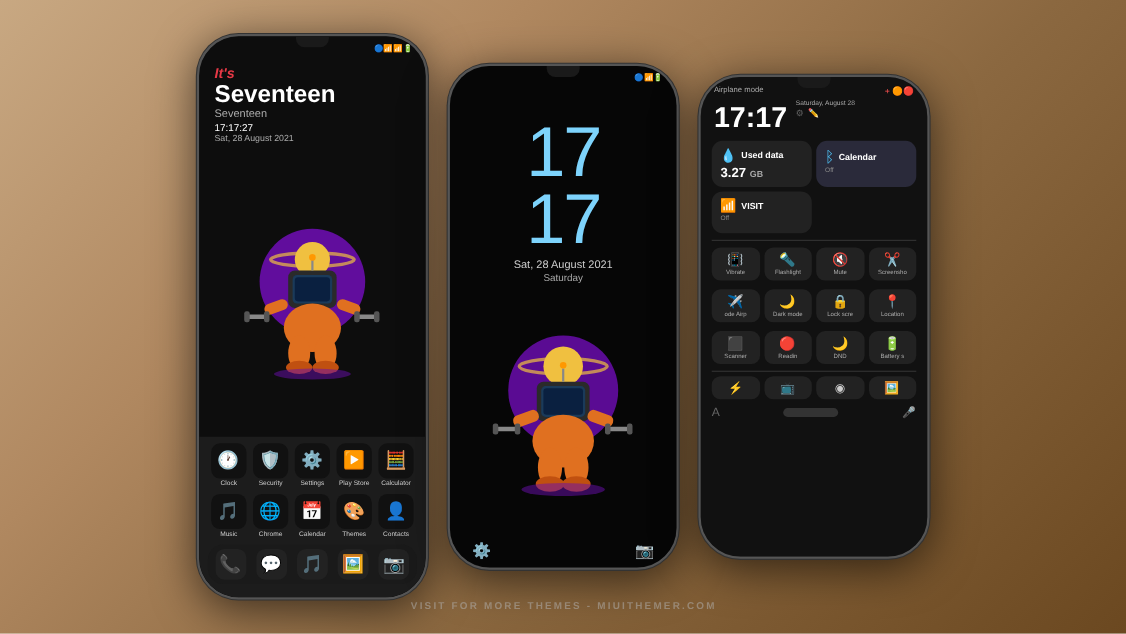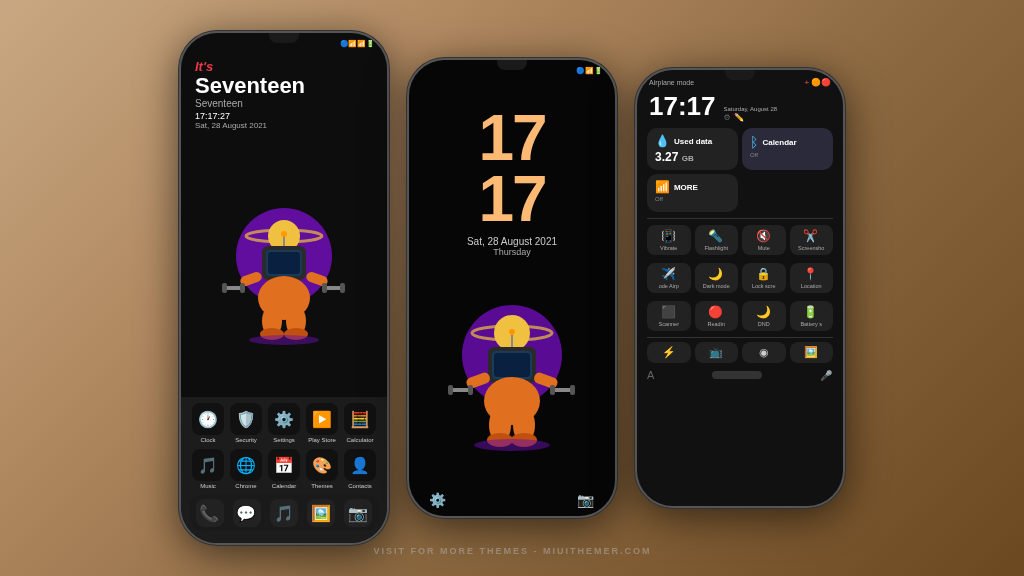--- a/index.html
+++ b/index.html
@@ -162,23 +162,23 @@
     
     .center-screen {
       background: #050505;
       height: 100%;
       display: flex;
       flex-direction: column;
       align-items: center;
     }
 
     .center-time {
-      color: #fdba74;
+      color: #7dd3fc;
       font-size: 64px;
-      font-weight: bold;
+      font-weight: normal;
       text-align: right;
       line-height: 0.95;
       margin-top: 30px;
       letter-spacing: -2px;
     }
 
     .center-date {
       color: #ccc;
       font-size: 10px;
       text-align: center;
@@ -219,21 +219,21 @@
       display: flex;
       justify-content: space-between;
       align-items: center;
       padding: 6px 10px 2px;
       font-size: 7px;
       color: #ccc;
     }
 
     .right-time-row {
       display: flex;
-      align-items: flex-end;
+      align-items: flex-start;
       gap: 4px;
       padding: 2px 10px;
     }
 
     .right-time {
       color: #fff;
       font-size: 26px;
       font-weight: bold;
     }
 
@@ -560,21 +560,21 @@
         <span style="font-size:7px;color:transparent">·</span>
         <div class="status-icons">
           <span style="font-size:7px">🔵📶🔋</span>
         </div>
       </div>
       <div class="center-time">
         <div>17</div>
         <div>17</div>
       </div>
       <div class="center-date">Sat, 28 August 2021</div>
-      <div class="center-day">Thursday</div>
+      <div class="center-day">Saturday</div>
       <div class="center-astronaut">
         <svg viewBox="0 0 140 170" width="150" height="170">
           <ellipse cx="70" cy="70" rx="50" ry="50" fill="#6a0dad" opacity="0.85"></ellipse>
           <ellipse cx="70" cy="48" rx="40" ry="7" fill="none" stroke="#f0c040" stroke-width="3" opacity="0.7"></ellipse>
           <circle cx="70" cy="48" r="18" fill="#f0c040"></circle>
           <rect x="46" y="62" width="48" height="36" rx="6" fill="#2a2a2a"></rect>
           <rect x="50" y="66" width="40" height="28" rx="4" fill="#1a3a5a"></rect>
           <rect x="52" y="68" width="36" height="24" rx="3" fill="#0a2040"></rect>
           <line x1="70" y1="62" x2="70" y2="50" stroke="#888" stroke-width="2"></line>
           <circle cx="70" cy="47" r="3" fill="#ff9800"></circle>
@@ -640,21 +640,21 @@
             <span class="bluetooth-icon">ᛒ</span>
             <span class="tile-title">Calendar</span>
           </div>
           <span class="tile-sub">Off</span>
         </div>
 
 
         <div class="control-tile">
           <div class="tile-header">
             <span style="font-size:12px;color:#ccc;">📶</span>
-            <span class="tile-title">MORE</span>
+            <span class="tile-title">VISIT</span>
           </div>
           <span class="tile-sub">Off</span>
         </div>
       </div>
 
       <hr class="separator-line">
 
       <div class="control-buttons-grid">
         <div class="ctrl-btn">
           <span class="ctrl-btn-icon">📳</span>

